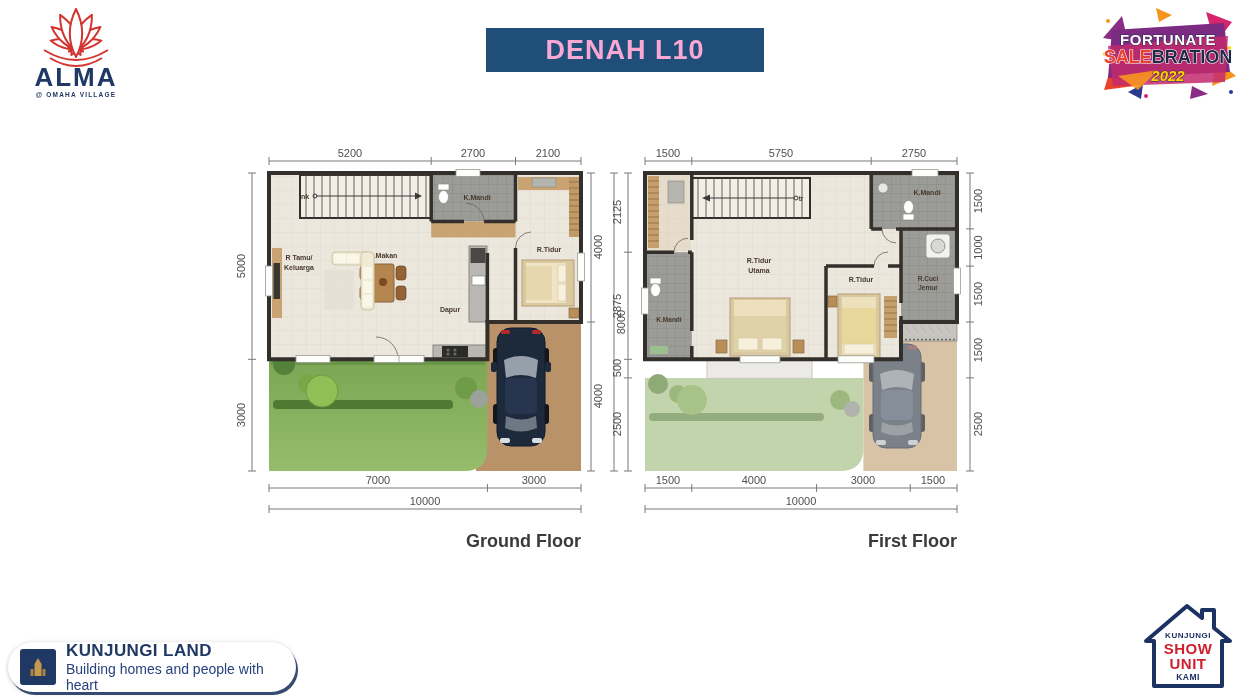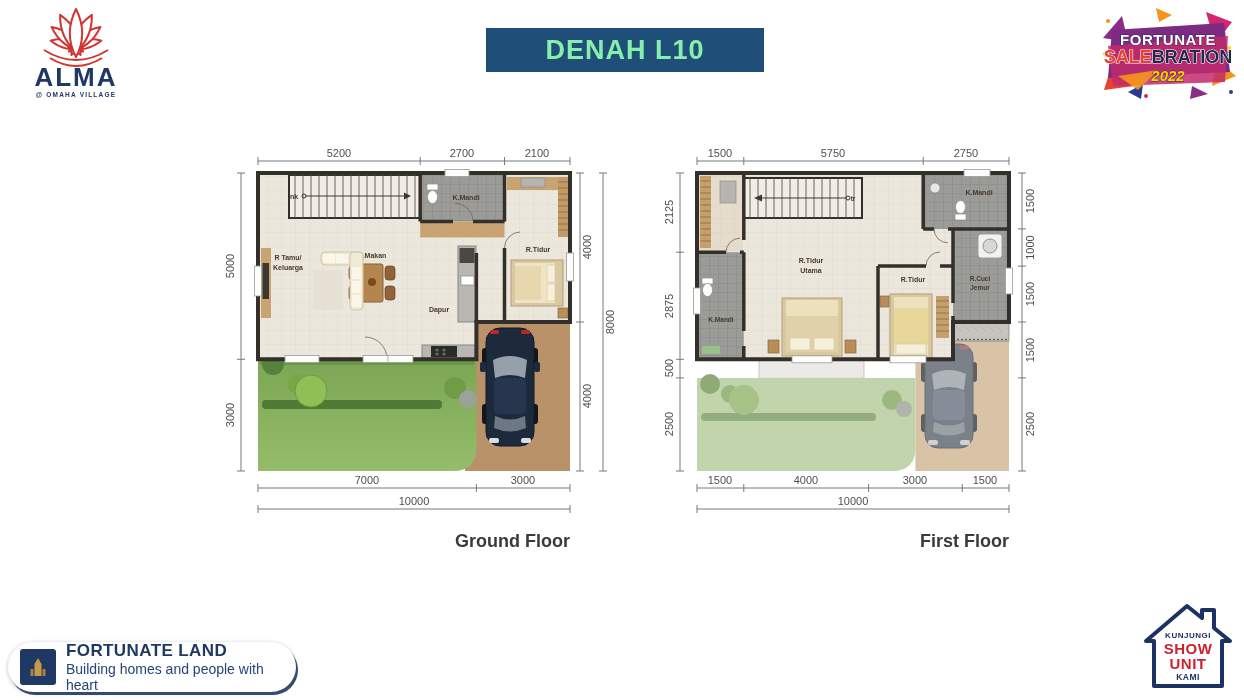--- a/index.html
+++ b/index.html
@@ -1,18 +1,18 @@
 <!DOCTYPE html>
 <html><head>
 <meta charset="utf-8">
 <style>
   html,body{margin:0;padding:0;background:#ffffff;font-family:"Liberation Sans",sans-serif;}
   .slide{position:relative;width:1244px;height:700px;background:#ffffff;overflow:hidden;}
   .title-banner{position:absolute;left:486px;top:28px;width:278px;height:44px;background:#1f4e79;
-    color:#86efac;display:flex;align-items:center;justify-content:center;font-size:27px;
+    color:#f9a8d4;display:flex;align-items:center;justify-content:center;font-size:27px;
     font-weight:600;letter-spacing:1px;}
   .plan-block{position:absolute;top:148px;}
   svg text{font-family:"Liberation Sans",sans-serif;}
   .dim{font-size:11px;fill:#4f4f4f;text-anchor:middle;}
   .room{font-size:7px;font-weight:bold;fill:#47392b;text-anchor:middle;}
   .roomsm{font-size:6.5px;font-weight:bold;fill:#47392b;text-anchor:middle;}
   .floorname{font-size:18px;font-weight:bold;fill:#3a3a3a;text-anchor:end;}
   .dl{stroke:#787878;stroke-width:1;fill:none;}
   .wall{stroke:#332f2b;stroke-width:3.5;fill:none;stroke-linecap:butt;}
   .outerwall{stroke:#332f2b;stroke-width:4;fill:none;}
@@ -73,21 +73,21 @@
       <circle cx="7" cy="48" r="2" fill="#ffd200"></circle>
       <polygon points="14,24 126,17 132,66 10,72" fill="#7c2b83"></polygon>
       <polygon points="10,40 130,30 127,76 15,80" fill="#c22a6d" opacity="0.85"></polygon>
       <polygon points="20,70 60,64 40,84" fill="#f7941d" opacity="0.9"></polygon>
     </g>
     <text x="70" y="39" text-anchor="middle" font-size="15" font-weight="800" letter-spacing="0.5" fill="#ffffff" stroke="#1d2a4a" stroke-width="0.9" paint-order="stroke">FORTUNATE</text>
     <text x="70" y="57" text-anchor="middle" font-size="18" font-weight="900" paint-order="stroke" stroke="#ffffff" stroke-width="1.1"><tspan fill="#e8412c">SALE</tspan><tspan fill="#1d2a4a">BRATION</tspan></text>
     <text x="70" y="75" text-anchor="middle" font-size="15" font-weight="900" font-style="italic" fill="#ffd200" stroke="#1d2a4a" stroke-width="0.8" paint-order="stroke">2022</text>
   </svg>
 
-  <div class="plan-block" style="left:225px;">
+  <div class="plan-block" style="left:236px;">
   <svg width="410" height="412" viewBox="0 0 410 412">
     <defs>
       <pattern id="tileG" width="14" height="14" patternUnits="userSpaceOnUse">
         <rect width="14" height="14" fill="#ece7dd"></rect>
         <path d="M14,0 H0 V14" stroke="#e0dbd0" stroke-width="1" fill="none"></path>
       </pattern>
       <pattern id="grayG" width="9" height="9" patternUnits="userSpaceOnUse">
         <rect width="9" height="9" fill="#9b9b98"></rect>
         <path d="M9,0 H0 V9" stroke="#898986" stroke-width="1" fill="none"></path>
       </pattern>
@@ -233,21 +233,21 @@
       <text class="dim" x="142" y="336">7000</text>
       <text class="dim" x="298" y="336">3000</text>
       <path class="dl" d="M33,361 H345 M33,357 V365 M345,357 V365"></path>
       <text class="dim" x="189" y="357">10000</text>
     </g>
 
     <text class="floorname" x="345" y="399">Ground Floor</text>
   </svg>
   </div>
 
-  <div class="plan-block" style="left:664px;">
+  <div class="plan-block" style="left:612px;">
   <svg width="410" height="412" viewBox="0 0 410 412">
     <defs>
       <pattern id="tileF" width="14" height="14" patternUnits="userSpaceOnUse">
         <rect width="14" height="14" fill="#ece7dd"></rect>
         <path d="M14,0 H0 V14" stroke="#e0dbd0" stroke-width="1" fill="none"></path>
       </pattern>
       <pattern id="grayF" width="9" height="9" patternUnits="userSpaceOnUse">
         <rect width="9" height="9" fill="#9b9b98"></rect>
         <path d="M9,0 H0 V9" stroke="#898986" stroke-width="1" fill="none"></path>
       </pattern>
@@ -398,21 +398,21 @@
 
   <div class="footer-pill">
     <div class="footer-logo-box">
       <svg width="22" height="22" viewBox="0 0 22 22">
         <path d="M11,2 L14.5,8 V20 H7.5 V8 Z" fill="#c49a4a"></path>
         <rect x="3.5" y="13" width="3" height="7" fill="#a8823c"></rect>
         <rect x="15.5" y="13" width="3" height="7" fill="#a8823c"></rect>
       </svg>
     </div>
     <div class="footer-texts">
-      <span class="footer-brand">FORTUNATE LAND</span>
+      <span class="footer-brand">KUNJUNGI LAND</span>
       <span class="footer-tagline">Building homes and people with heart</span>
     </div>
   </div>
 
   <svg class="visit-badge" width="100" height="100" viewBox="0 0 100 100">
     <g>
       <path d="M4,45 L45,10 L60,22 V14 H72 V32 L88,45 H80 V90 H12 V45 Z" fill="#ffffff" stroke="#1c3263" stroke-width="4" stroke-linejoin="round"></path>
     </g>
     <text x="46" y="42" text-anchor="middle" font-size="8" font-weight="bold" letter-spacing="0.5" fill="#1c3263">KUNJUNGI</text>
     <text x="46" y="58" text-anchor="middle" font-size="15" font-weight="900" letter-spacing="0.5" fill="#cf2030">SHOW</text>

